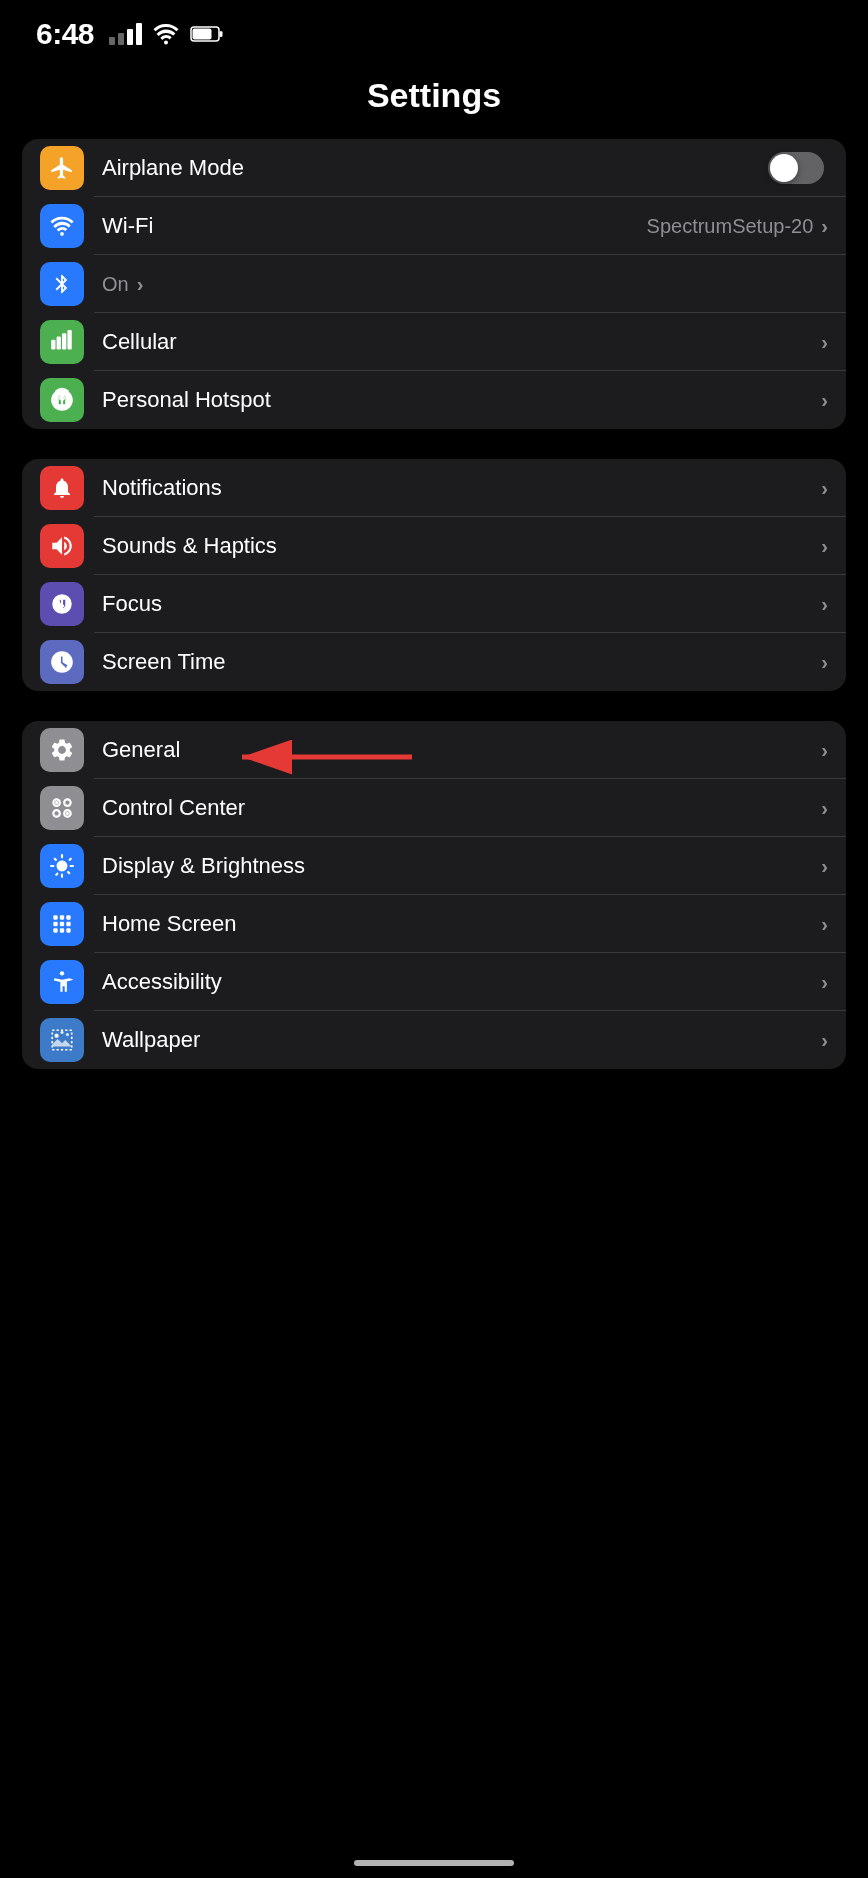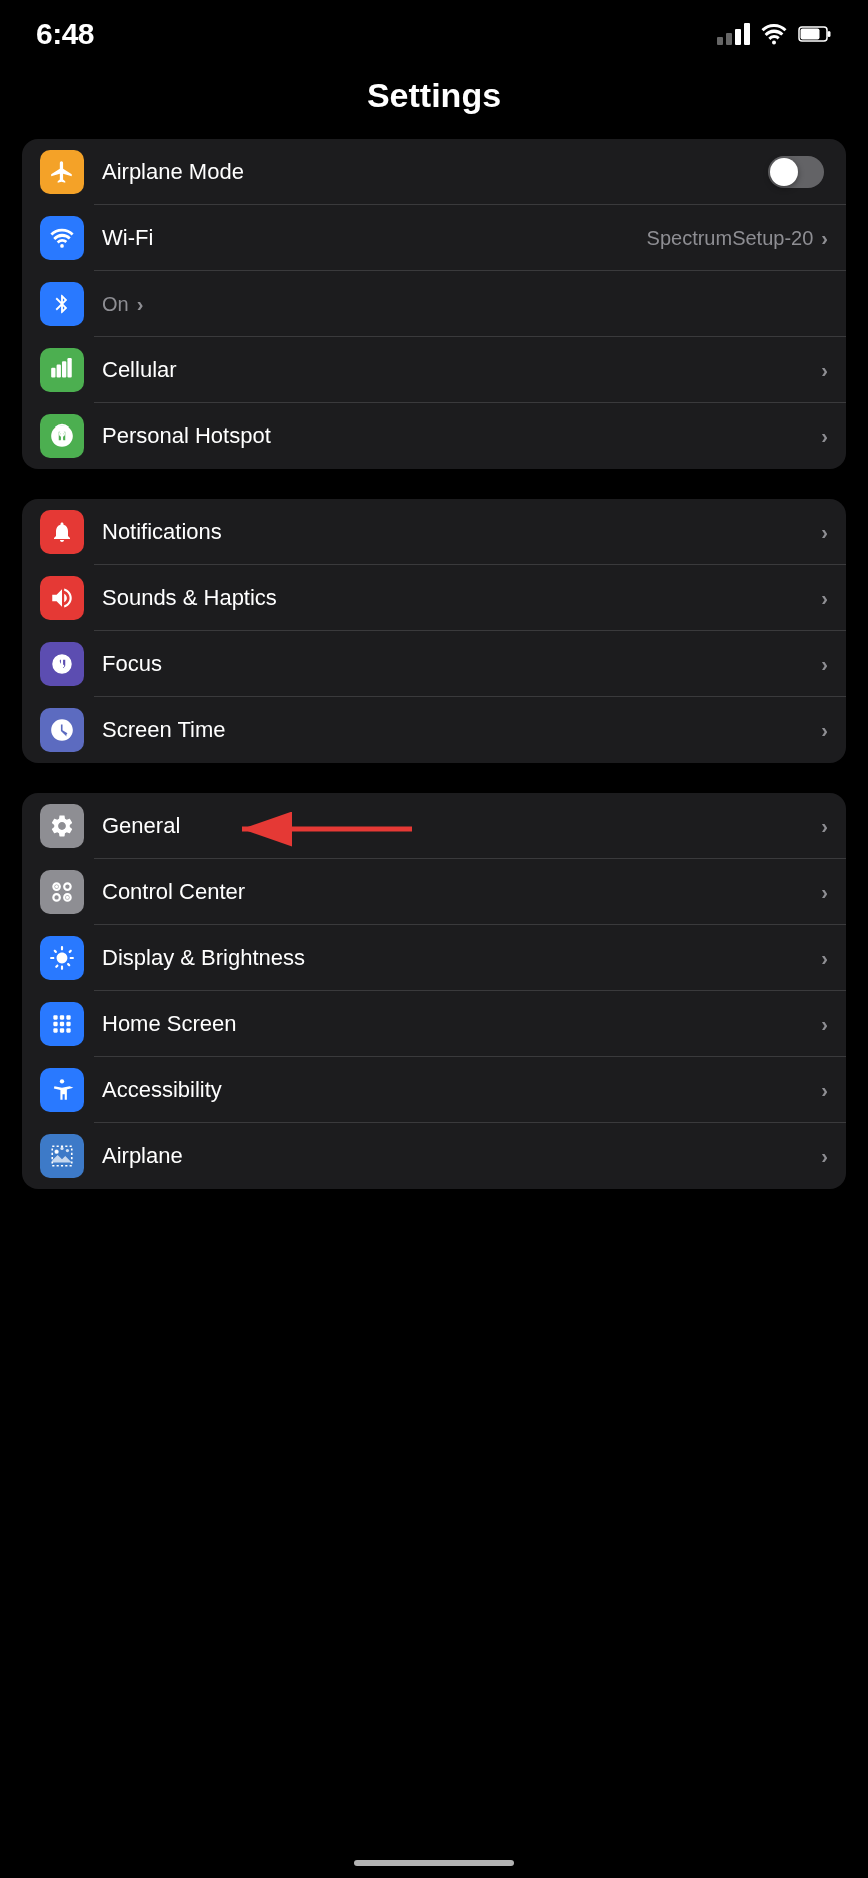--- a/index.html
+++ b/index.html
@@ -9,21 +9,20 @@
       min-height: 1878px;
       background: #000;
       font-family: -apple-system, BlinkMacSystemFont, 'SF Pro Display', 'Helvetica Neue', sans-serif;
       color: #fff;
       overflow-x: hidden;
     }
 
     
     .status-bar {
       display: flex;
-      justify-content: space-between;
       align-items: center;
       padding: 18px 36px 10px 36px;
       height: 60px;
       gap: 15px;
     }
 
     .status-time {
       font-size: 30px;
       font-weight: 700;
       color: #fff;
@@ -63,21 +62,21 @@
       margin: 0 22px 30px 22px;
       background: #1c1c1e;
       border-radius: 16px;
       overflow: hidden;
     }
 
     .settings-row {
       display: flex;
       align-items: center;
       padding: 0 18px;
-      height: 66px;
+      height: 58px;
       position: relative;
       cursor: pointer;
     }
 
     .settings-row:not(:last-child)::after {
       content: '';
       position: absolute;
       bottom: 0;
       left: 72px;
       right: 0;
@@ -397,21 +396,21 @@
       <div class="settings-icon icon-wallpaper">
         <svg width="26" height="26" viewBox="0 0 24 24" fill="white">
           <circle cx="7" cy="8" r="2" opacity="0.8"></circle>
           <circle cx="12" cy="5" r="1.5" opacity="0.8"></circle>
           <circle cx="17" cy="7" r="1.5" opacity="0.8"></circle>
           <path d="M3 3h18v18H3z" fill="none" stroke="white" stroke-width="1.5" stroke-dasharray="2 2" rx="2"></path>
           <path d="M3 16l5-5 4 4 3-3 6 6H3z" opacity="0.7"></path>
           <circle cx="7" cy="8" r="1.5"></circle>
         </svg>
       </div>
-      <span class="row-label">Airplane</span>
+      <span class="row-label">Wallpaper</span>
       <span class="chevron">›</span>
     </div>
 
   </div>
 
 </div>
 
 <div class="home-indicator"></div>
 
 </body></html>

